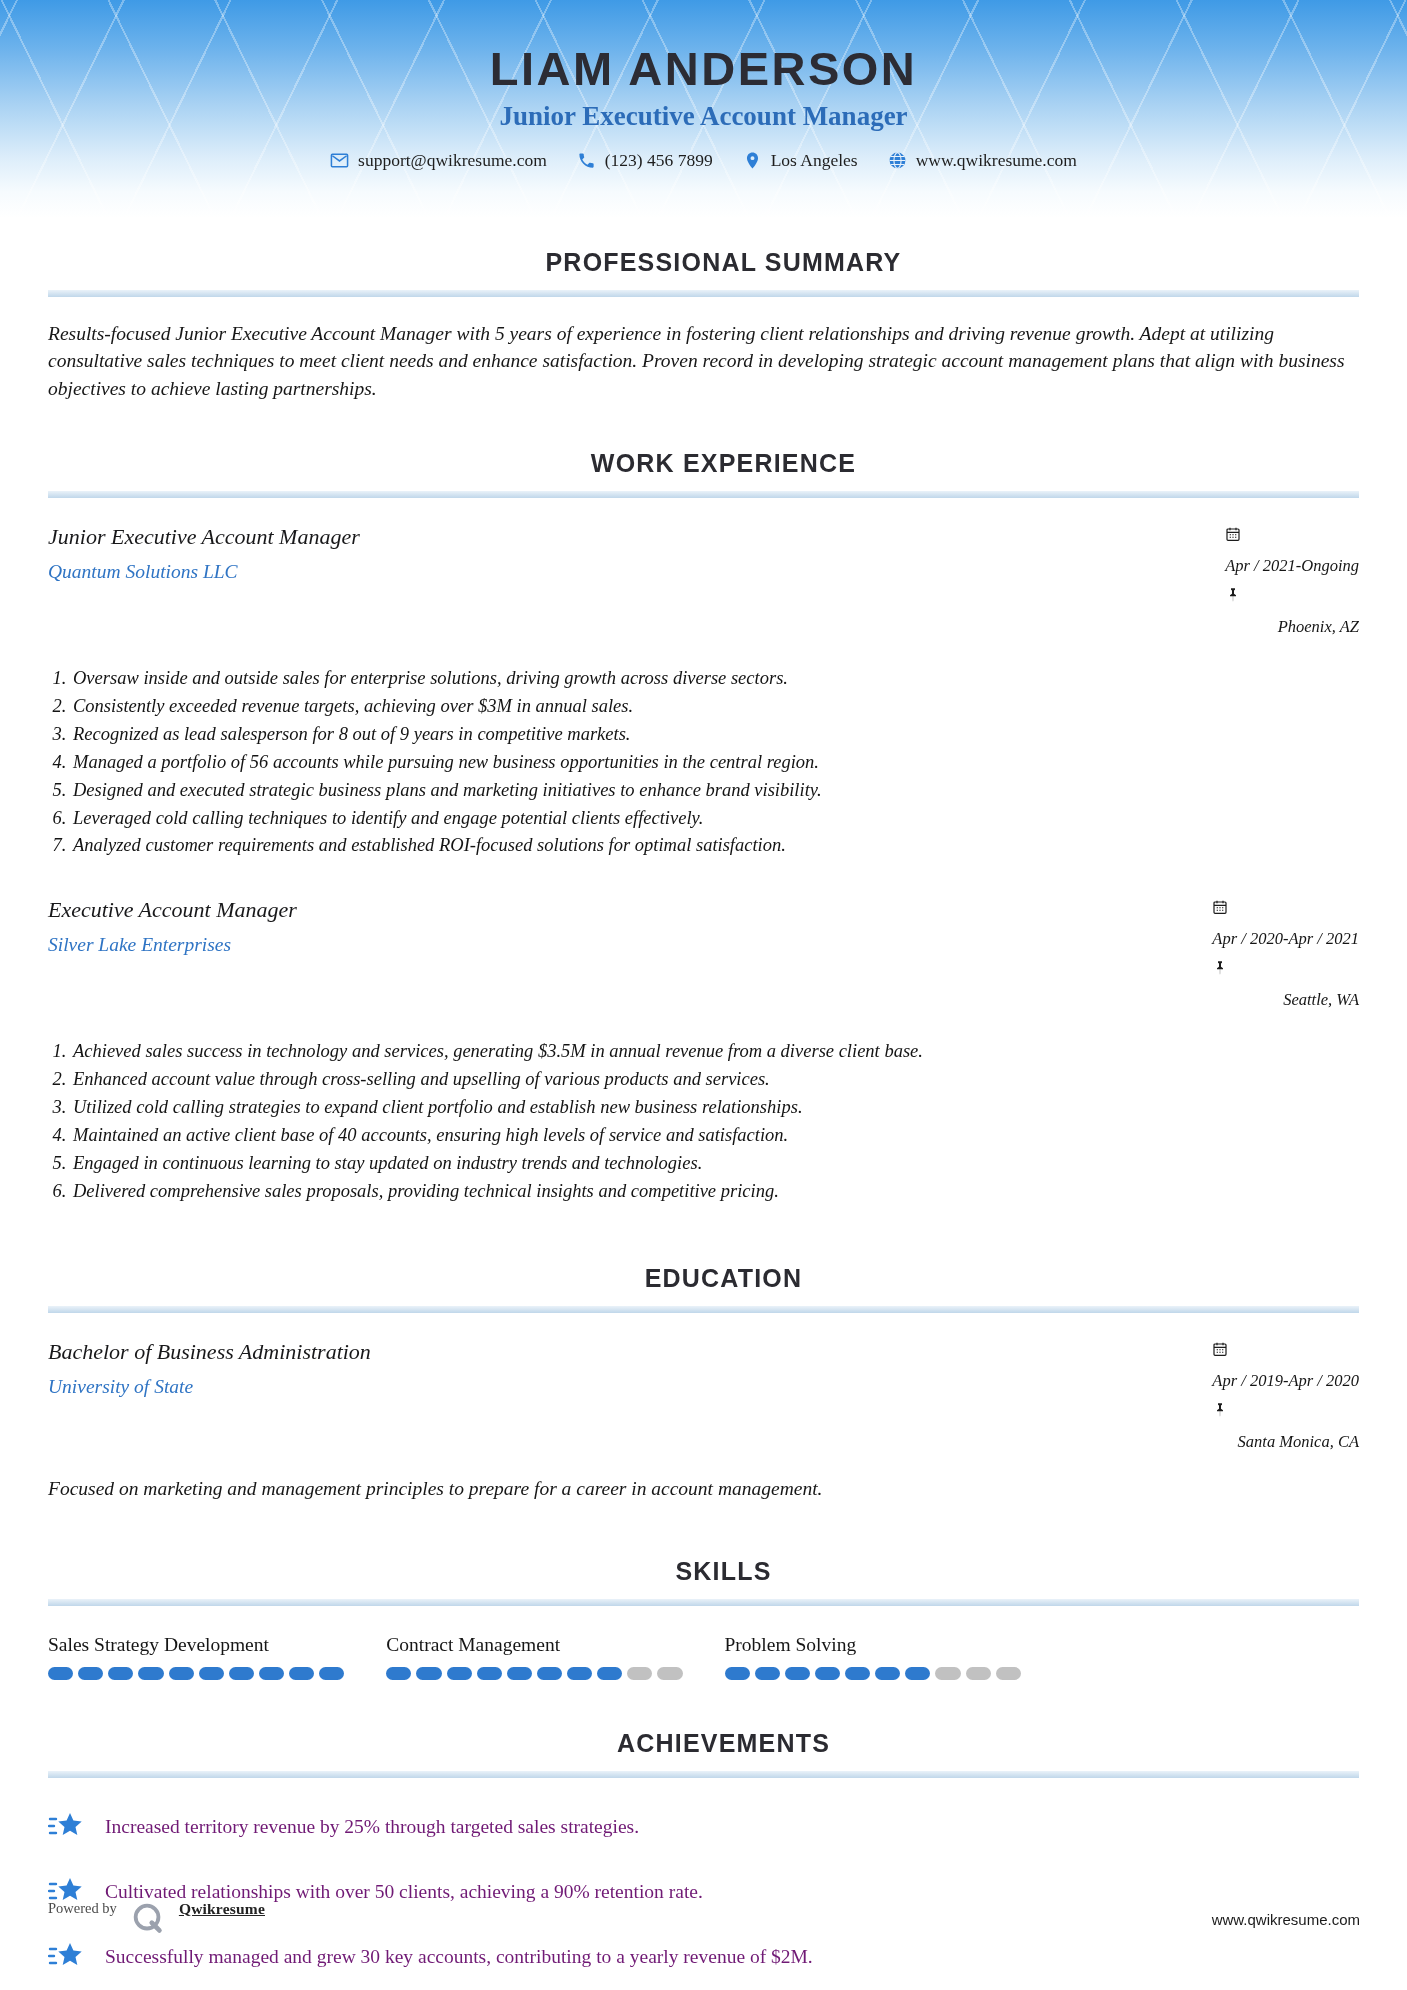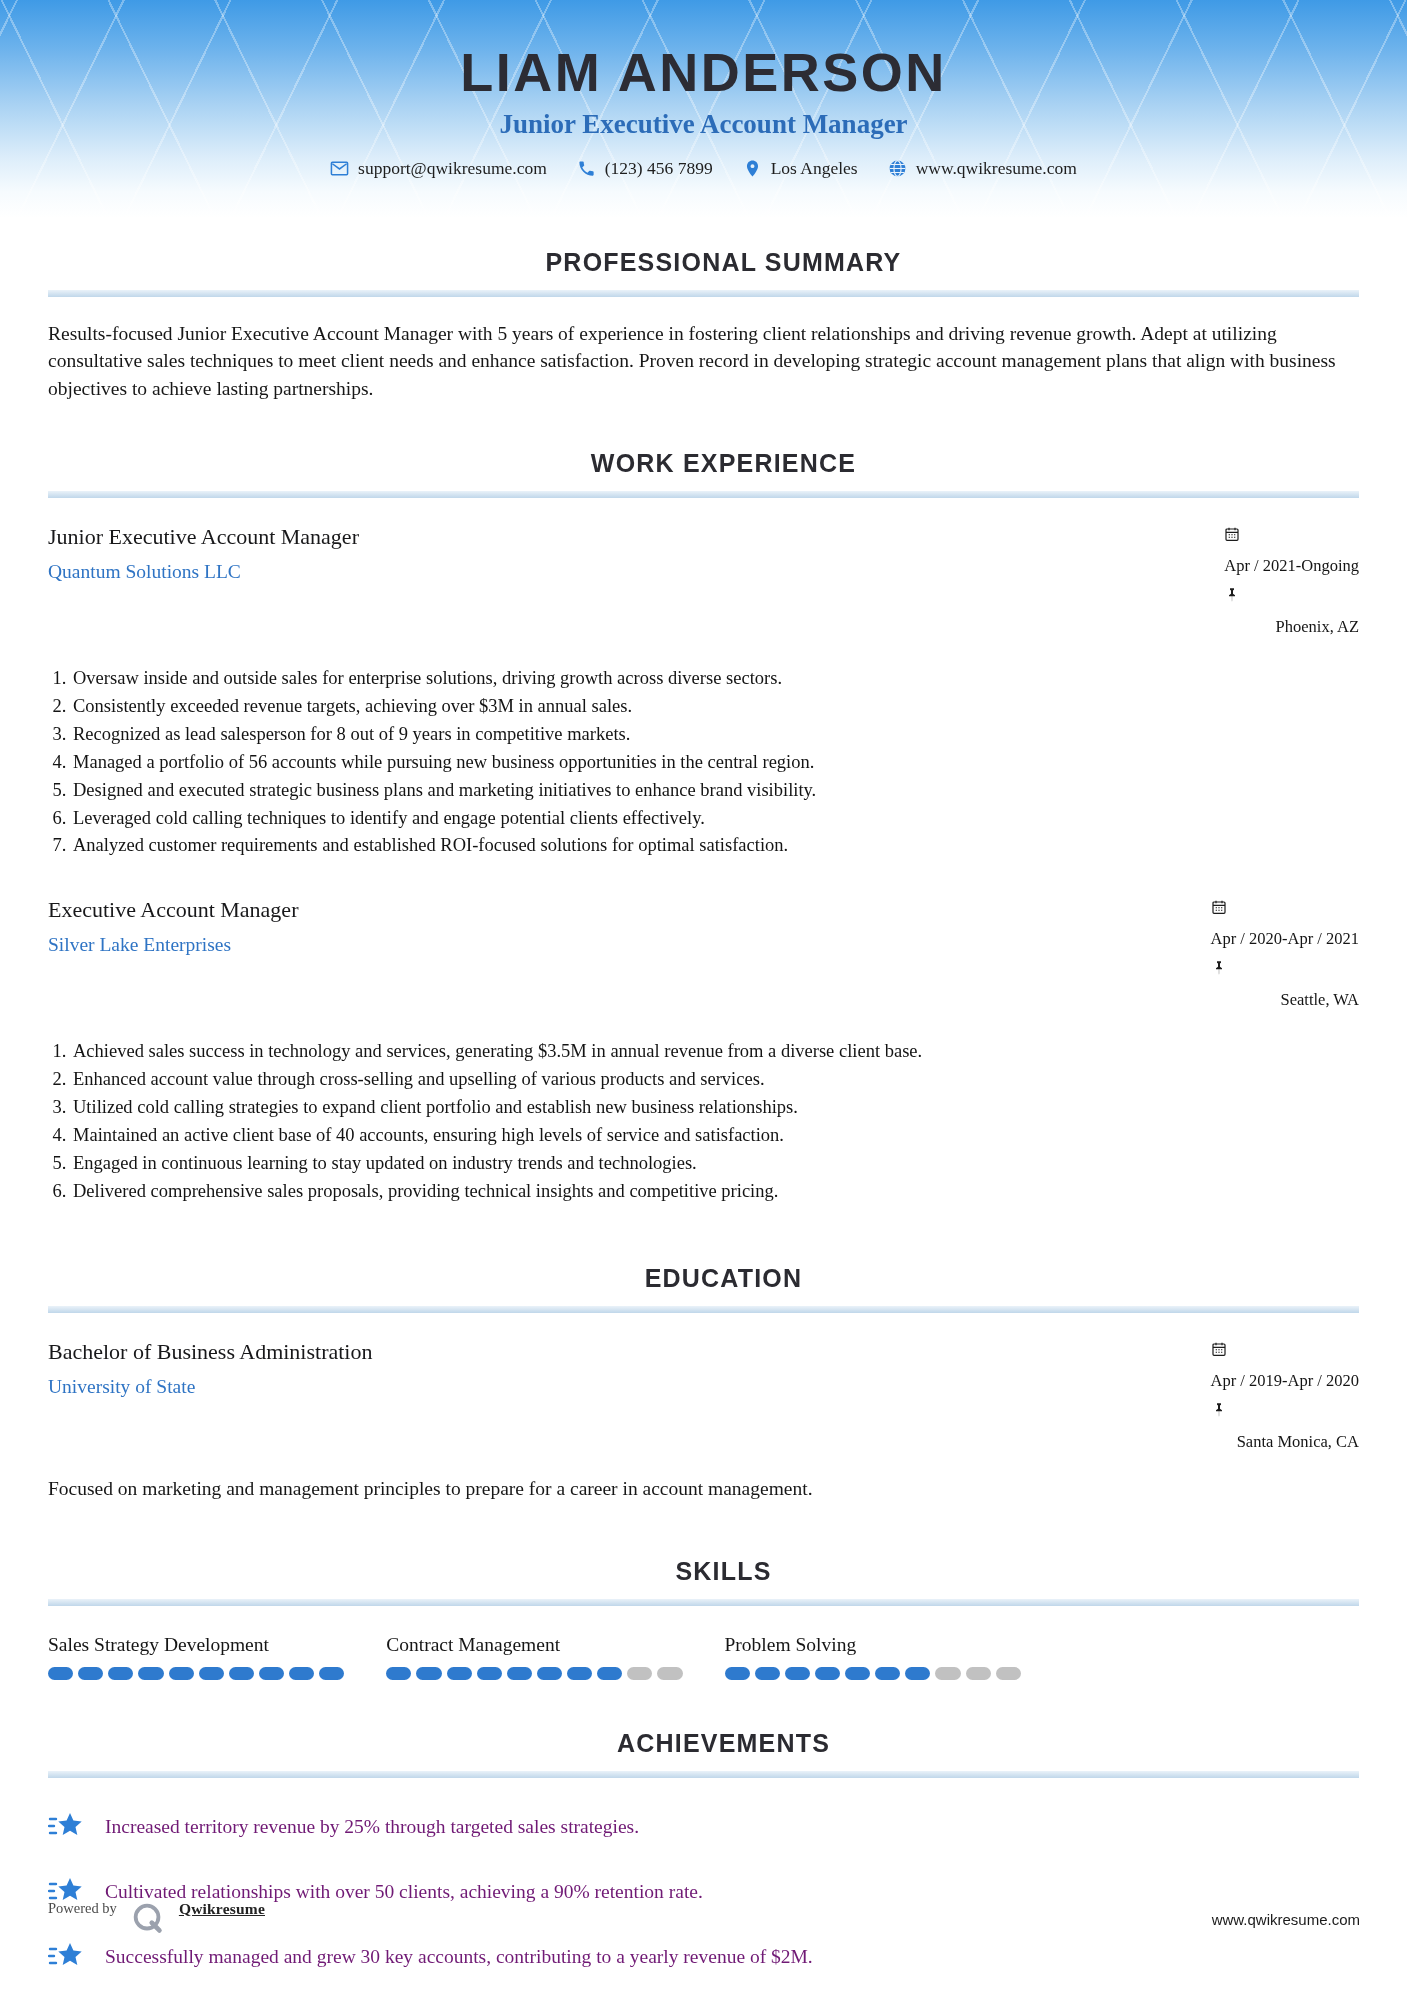--- a/index.html
+++ b/index.html
@@ -13,21 +13,21 @@
   
   .header {
     height:218px; text-align:center;
     background:
       repeating-linear-gradient(64deg, rgba(255,255,255,0.32) 0 2px, rgba(255,255,255,0) 2px 96px),
       repeating-linear-gradient(-64deg, rgba(255,255,255,0.32) 0 2px, rgba(255,255,255,0) 2px 96px),
       linear-gradient(180deg, #3f9ae6 0%, #6cb2ec 22%, #a9d2f3 48%, #dcedfa 72%, #f6fbfe 88%, #ffffff 100%);
   }
   .name {
     padding-top:44px; font-family:"Liberation Sans", sans-serif; font-weight:bold;
-    font-size:54px; letter-spacing:2.5px; color:#2c2c34; line-height:1.05;
+    font-size:47px; letter-spacing:2.5px; color:#2c2c34; line-height:1.05;
   }
   .job-title-header {
     margin-top:8px; font-size:27px; font-weight:bold; color:#2c6cb8;
   }
   .contact-row {
     margin-top:18px; display:flex; justify-content:center; align-items:center;
     gap:30px; font-size:17.5px; color:#1e1e1e;
   }
   .contact-item { display:flex; align-items:center; gap:9px; }
   .cicon { display:inline-flex; width:19px; height:19px; }
@@ -35,21 +35,21 @@
 
   
   .section-heading {
     text-align:center; font-family:"Liberation Sans", sans-serif; font-weight:bold;
     font-size:25px; letter-spacing:1.2px; color:#2b2b31;padding-left:40px;
   }
   .section-bar {
     height:7px; margin:13px 48px 0 48px;
     background:linear-gradient(180deg,#eaf2f9 0%, #c0d7ea 100%);
   }
-  .content { margin:0 48px; }
+  .content { margin:0 48px;font-style:italic; }
 
   .summary-heading { margin-top:30px; }
   .summary-text { margin-top:23px; font-size:19.5px; line-height:1.4; color:#171717; }
 
   .exp-heading { margin-top:47px; }
 
   .job { margin-top:26px; }
   .job-head { display:flex; justify-content:space-between; align-items:flex-start; }
   .job-name { font-size:22px; color:#18181a; }
   .job-company { margin-top:11px; font-size:19.5px; color:#2f74c4; }

